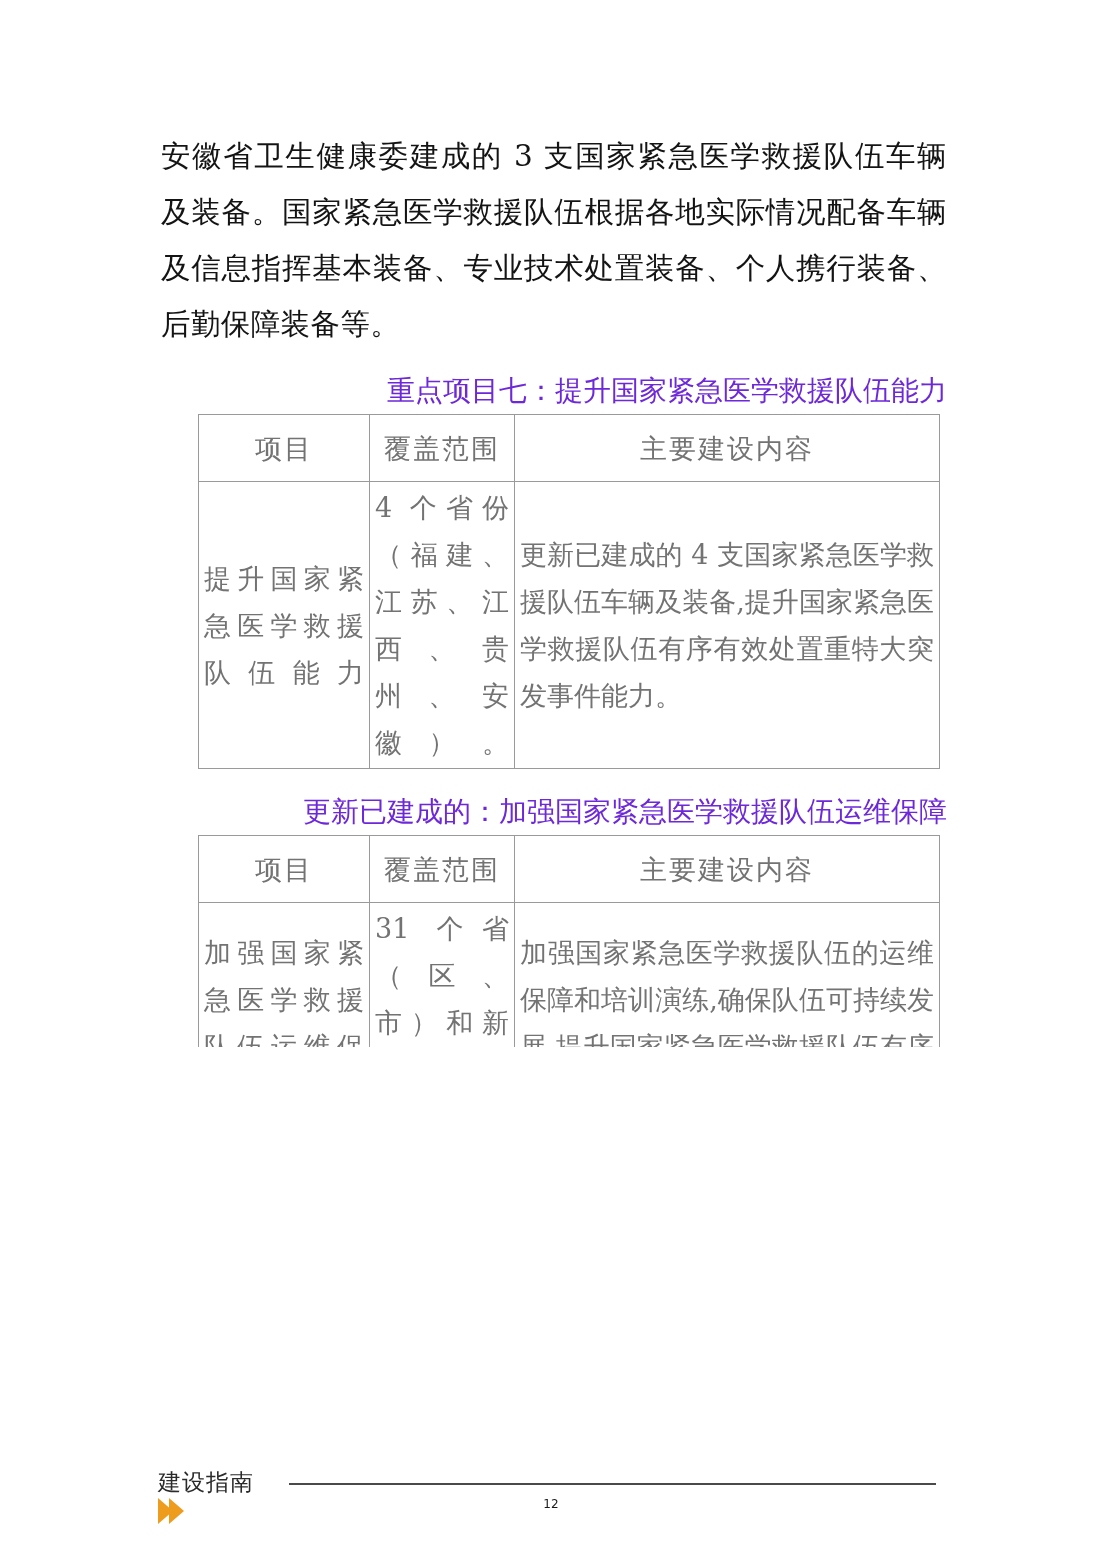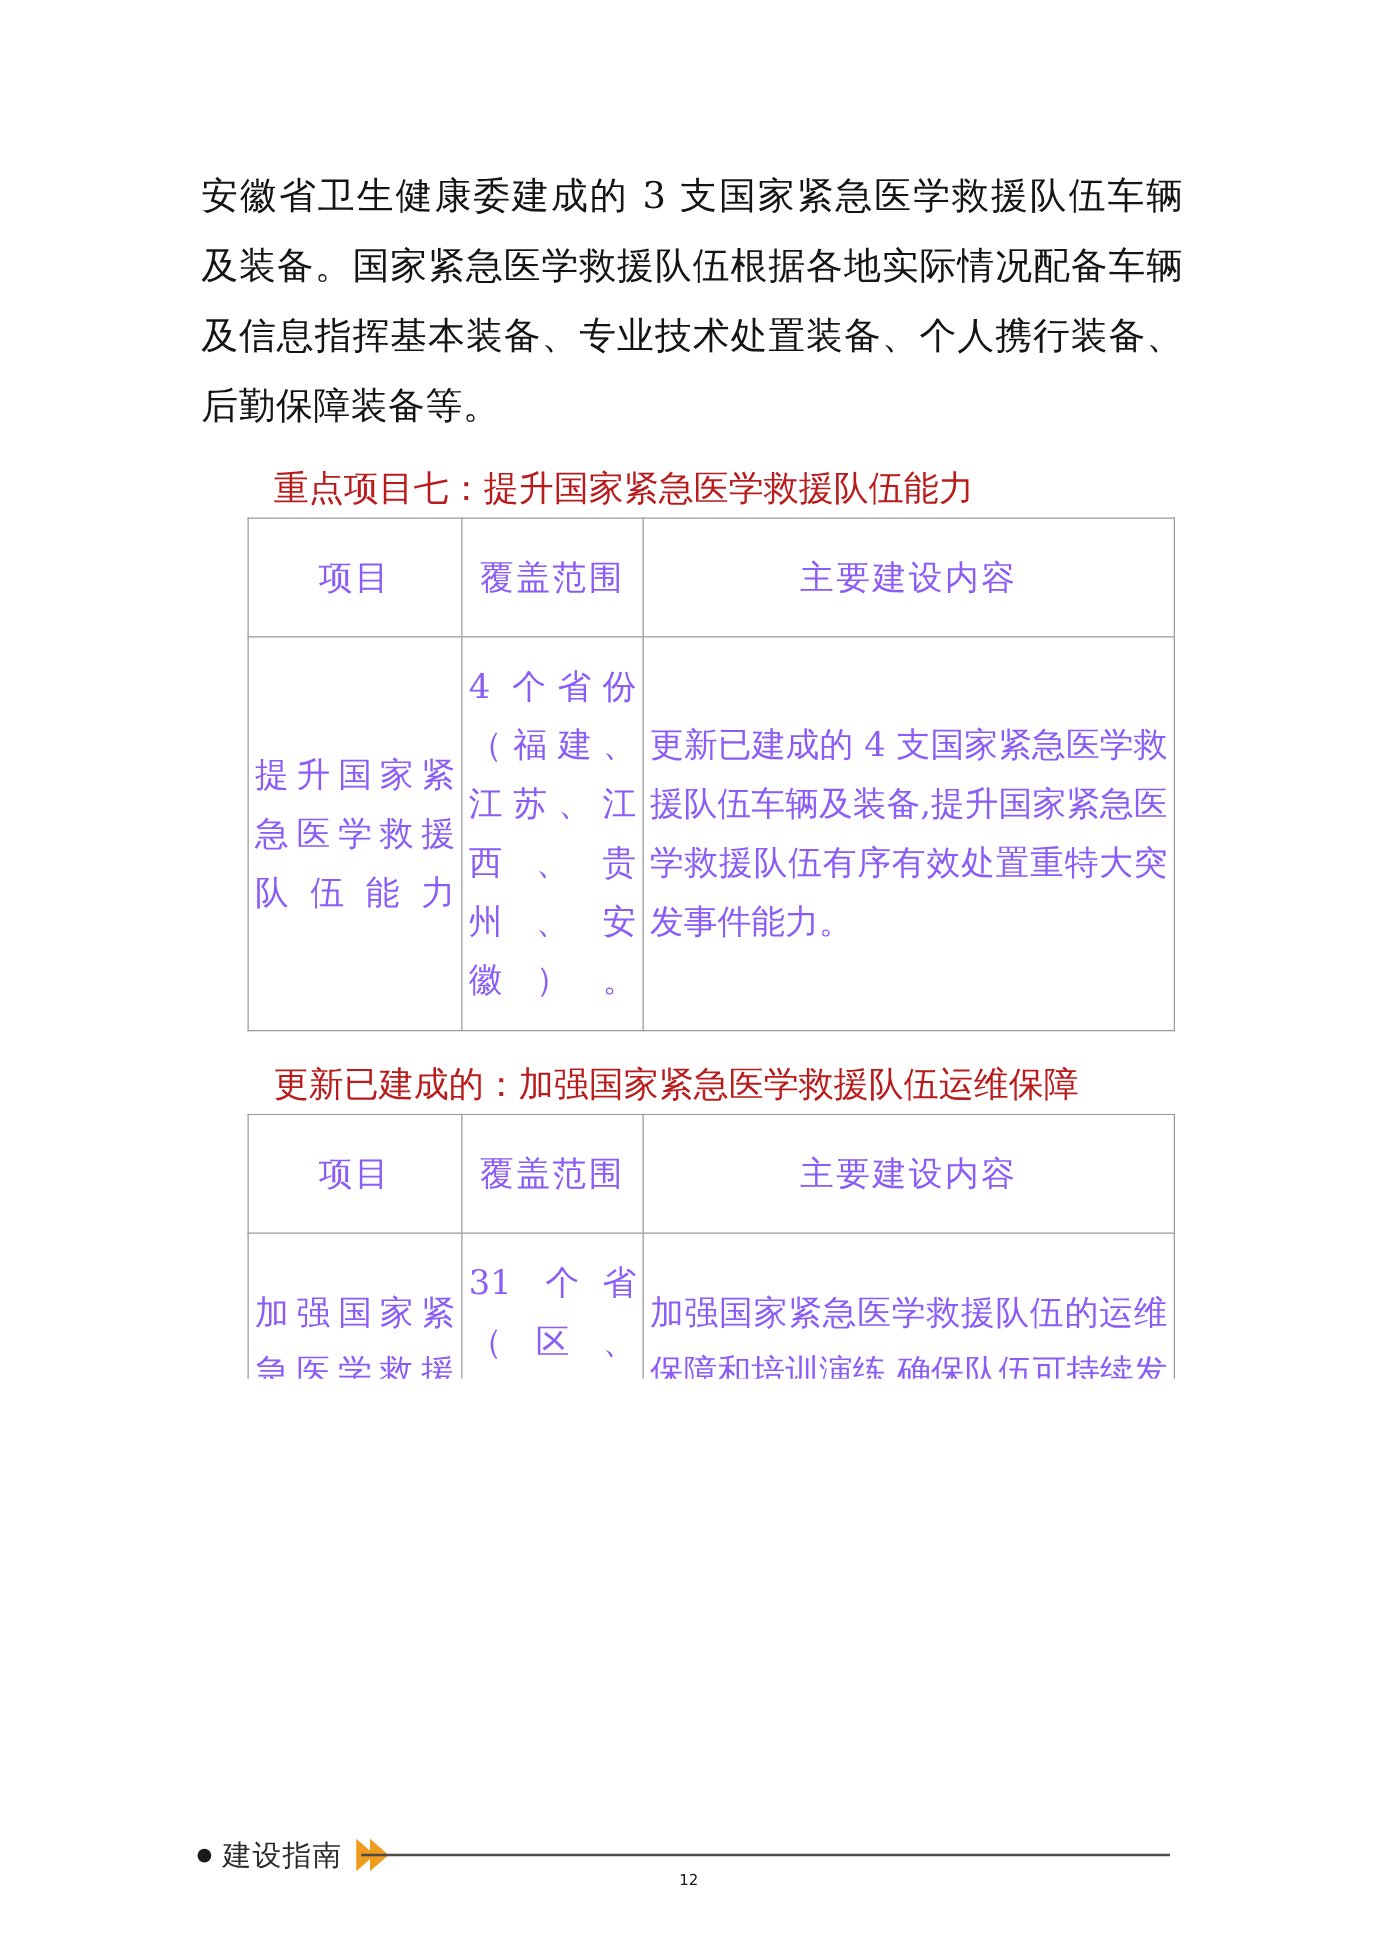--- a/index.html
+++ b/index.html
@@ -38,37 +38,38 @@
   }
   .para.indent { text-indent: 2em; }
 
   
   .table-block { margin-top: 16px; }
 
   .table-caption {
     font-size: 28px;
     line-height: 46px;
     padding-left: 58px;
-    color: #b91c1c;
+    color: #6d28d9;
     white-space: nowrap;
+    text-align: right;
   }
 
   table.proj {
     border-collapse: collapse;
     width: 712px;
     margin-left: 37px;
     table-layout: fixed;
   }
   table.proj td {
     border: 1px solid #9a9a9a;
     vertical-align: middle;
-    color: #8b5cf6;
+    color: #737373;
     font-size: 27px;
     line-height: 47px;
-    padding: 16px 5px;
+    padding: 2px 5px;
   }
   table.proj td.c1 { width: 160px; }
   table.proj td.c2 { width: 134px; }
   table.proj td.c3 { width: 414px; }
 
   .th {
     text-align: center;
     height: 62px;
     white-space: nowrap;
   }
@@ -104,22 +105,23 @@
     left: 0;
     top: 1455px;
     width: 1102px;
     height: 104px;
   }
   .footer-row {
     position: absolute;
     left: 158px;
     top: 12px;
     display: flex;
-    align-items: center;
+    align-items: flex-start;
     height: 34px;
+    flex-direction: column;
   }
   .f-bullet {
     width: 11px;
     height: 11px;
     border-radius: 50%;
     background: #1a1a1a;
     margin-right: 9px;
   }
   .f-label {
     font-family: "DejaVu Sans", "Liberation Sans", sans-serif;

